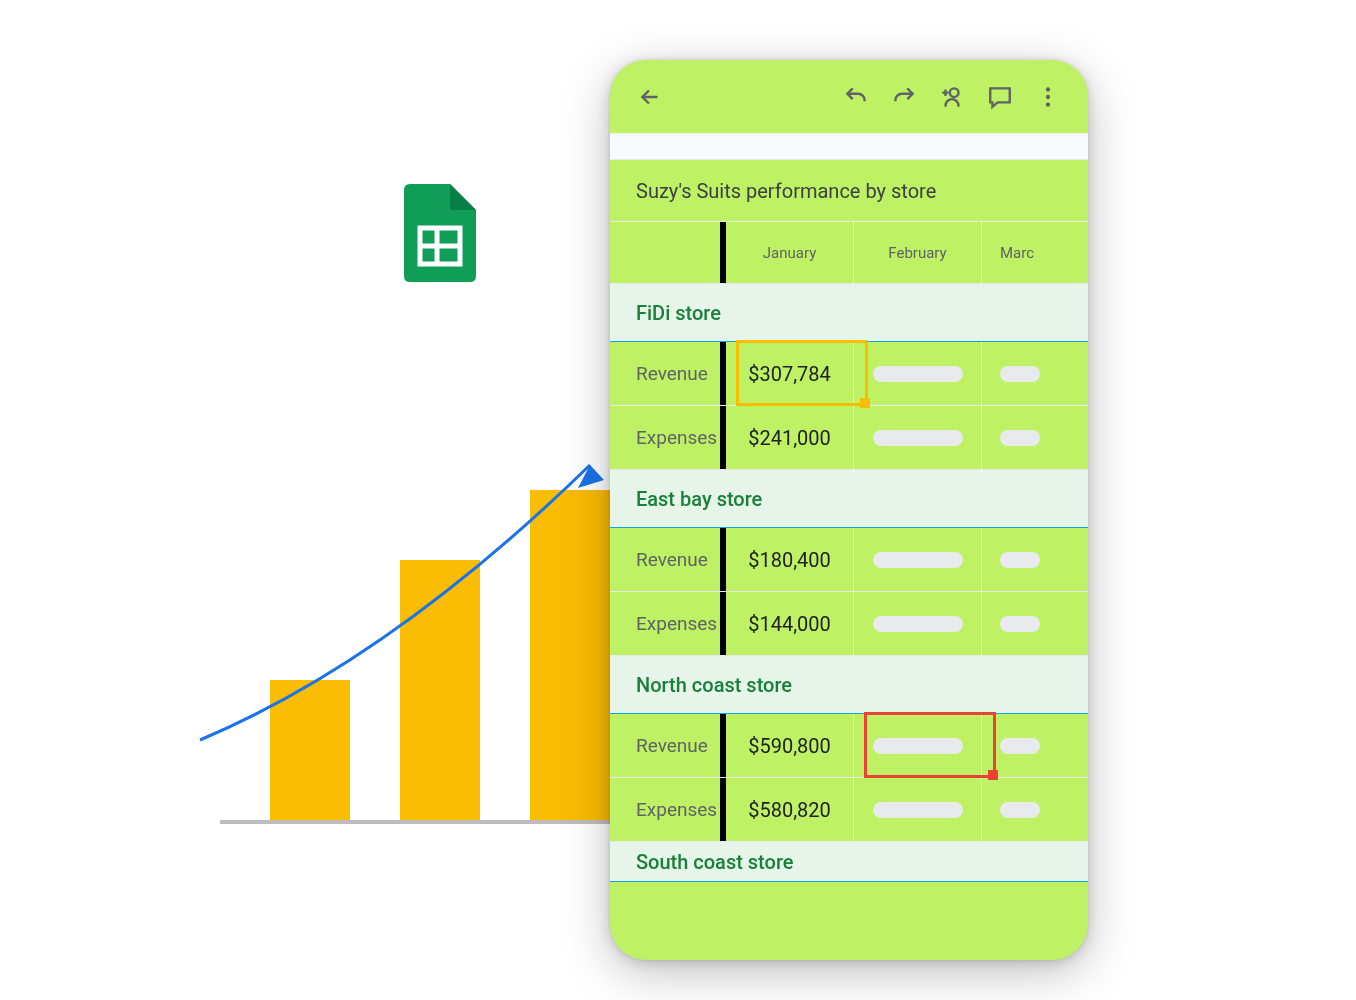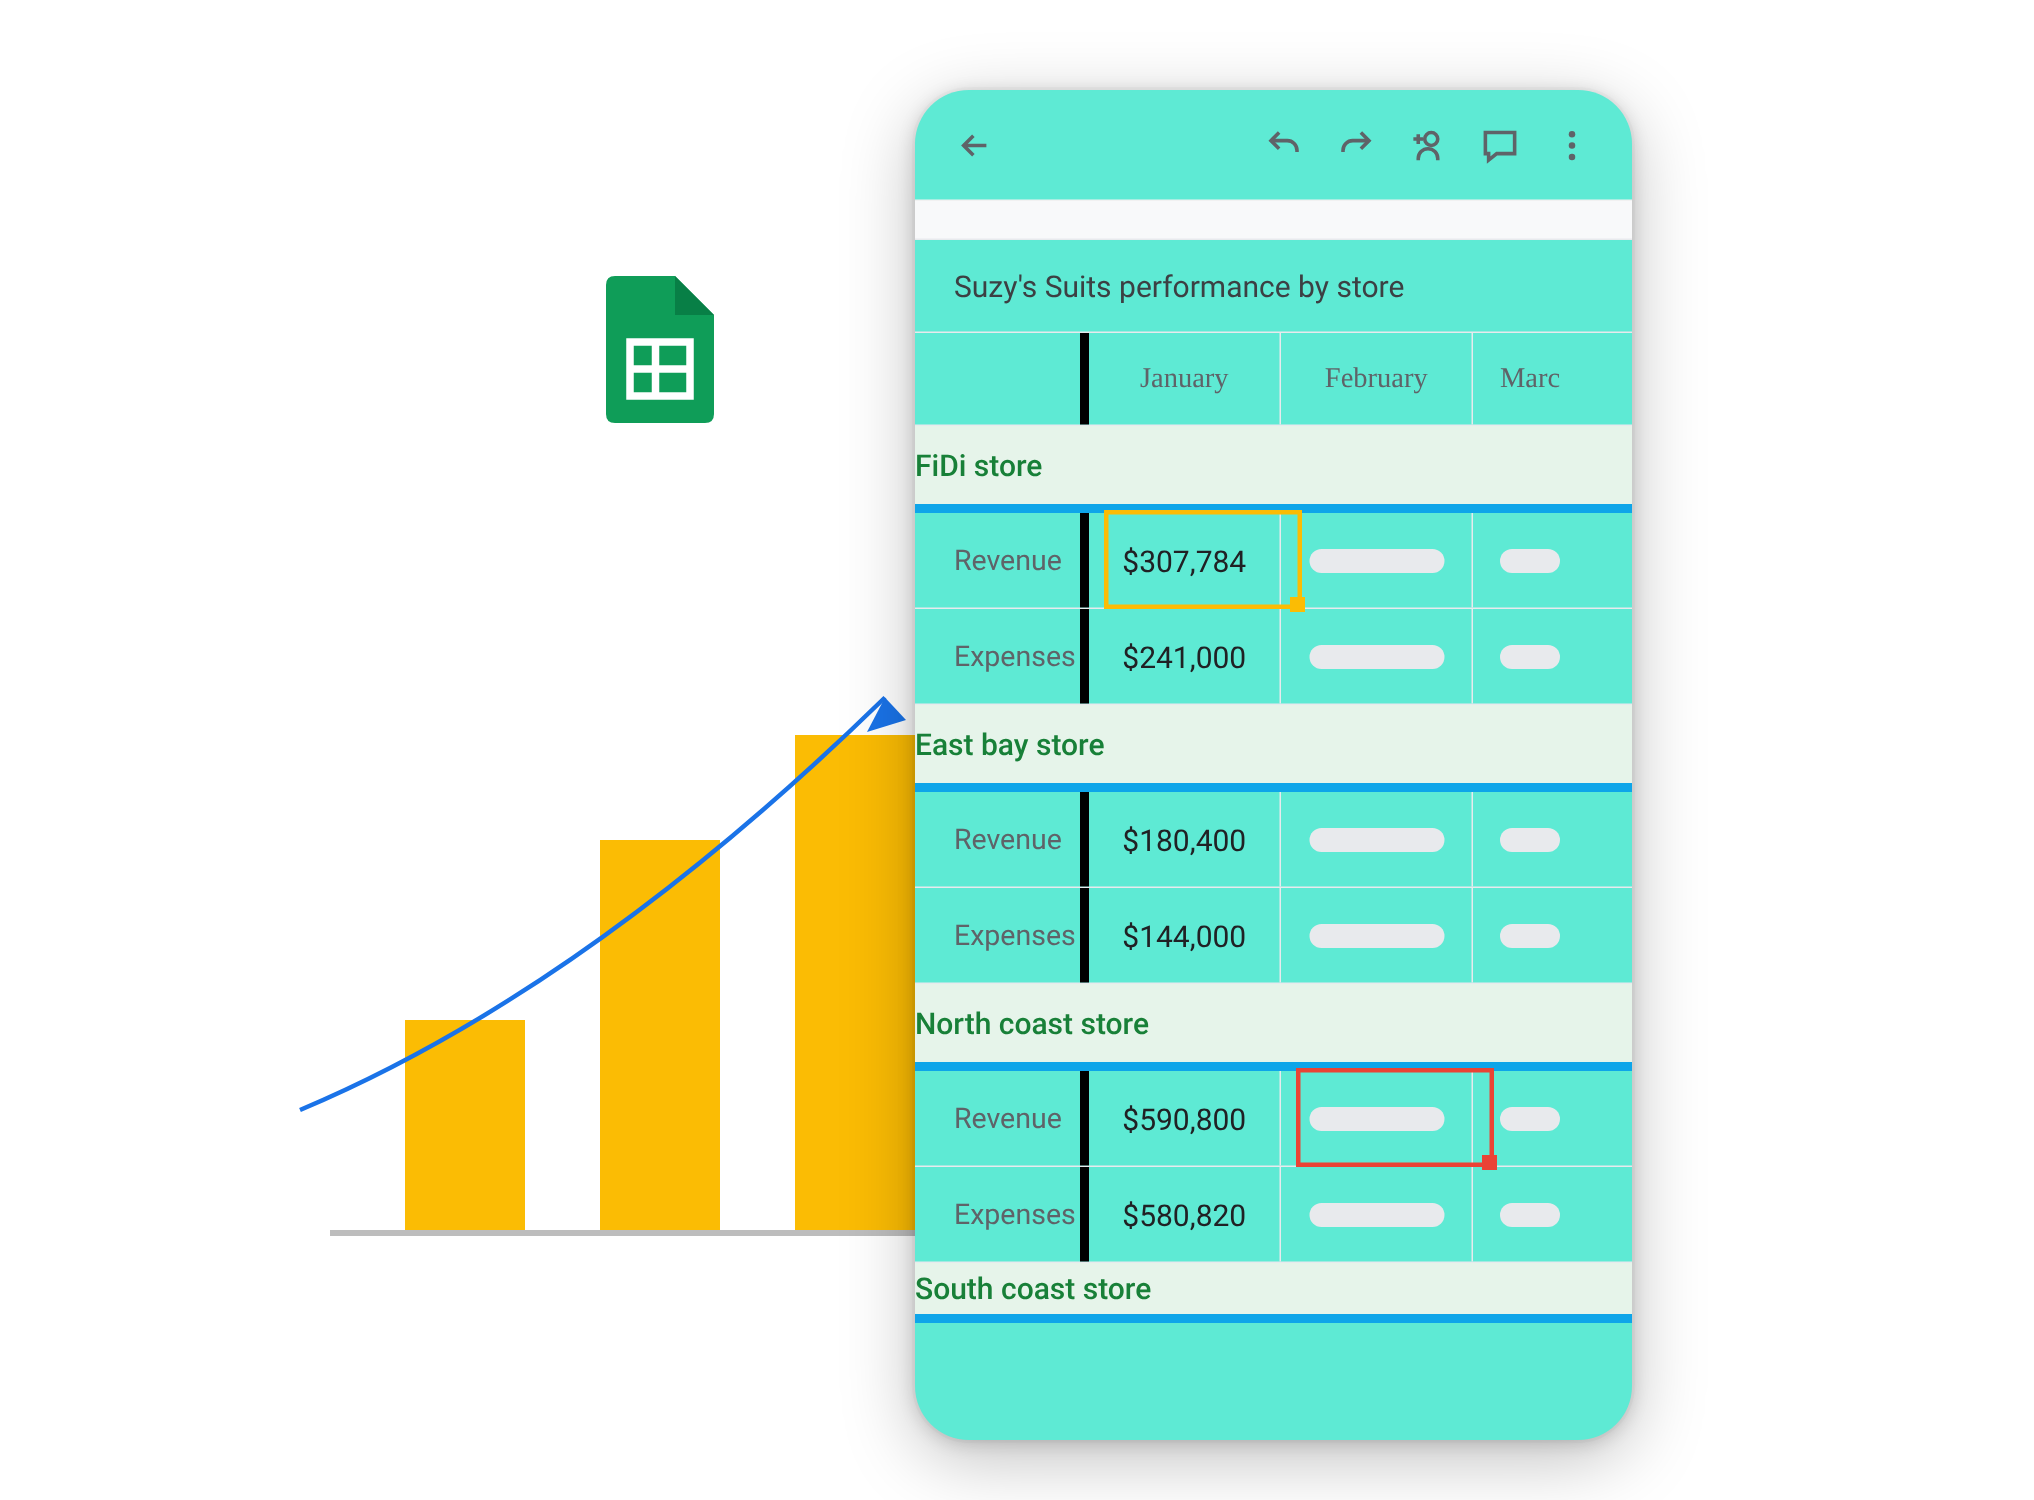--- a/index.html
+++ b/index.html
@@ -24,21 +24,21 @@
     top: 430px;
     width: 450px;
     height: 400px;
   }
   .phone-frame {
     position: absolute;
     left: 610px;
     top: 60px;
     width: 478px;
     height: 900px;
-    background: #5eead4;
+    background: #bef264;
     border-radius: 36px;
     box-shadow: 0 0 0 2px rgba(0,0,0,.02), 0 12px 48px rgba(0,0,0,.25), 0 2px 12px rgba(0,0,0,.15);
     overflow: hidden;
     display: flex;
     flex-direction: column;
   }
   .phone-toolbar {
     height: 74px;
     display: flex;
     align-items: center;
@@ -83,33 +83,33 @@
     border-bottom: 1px solid #e8eaed;
   }
   .col-a { width: 116px; flex-shrink: 0; border-right: 6px solid #000000; text-align: right; }
   .col-b { width: 128px; flex-shrink: 0; border-right: 1px solid #e8eaed; }
   .col-c { width: 128px; flex-shrink: 0; border-right: 1px solid #e8eaed; }
   .col-d { width: 128px; flex-shrink: 0; }
   .hdr-cell {
     display: flex;
     align-items: center;
     justify-content: center;
-    font-size: 19px;
+    font-size: 15px;
     color: #5f6368;
-    font-family: Liberation Serif, serif;
   }
   .store-row {
     height: 58px;
     background: #e6f4ea;
     display: flex;
     align-items: center;
+    padding-left: 26px;
     font-size: 20px;
     font-weight: 500;
     color: #188038;
-    border-bottom: 6px solid #0ea5e9;
+    border-bottom: 1px solid #0ea5e9;
   }
   .data-row {
     height: 64px;
     display: flex;
     border-bottom: 1px solid #e8eaed;
     position: relative;
   }
   .label-cell {
     display: flex;
     align-items: center;

